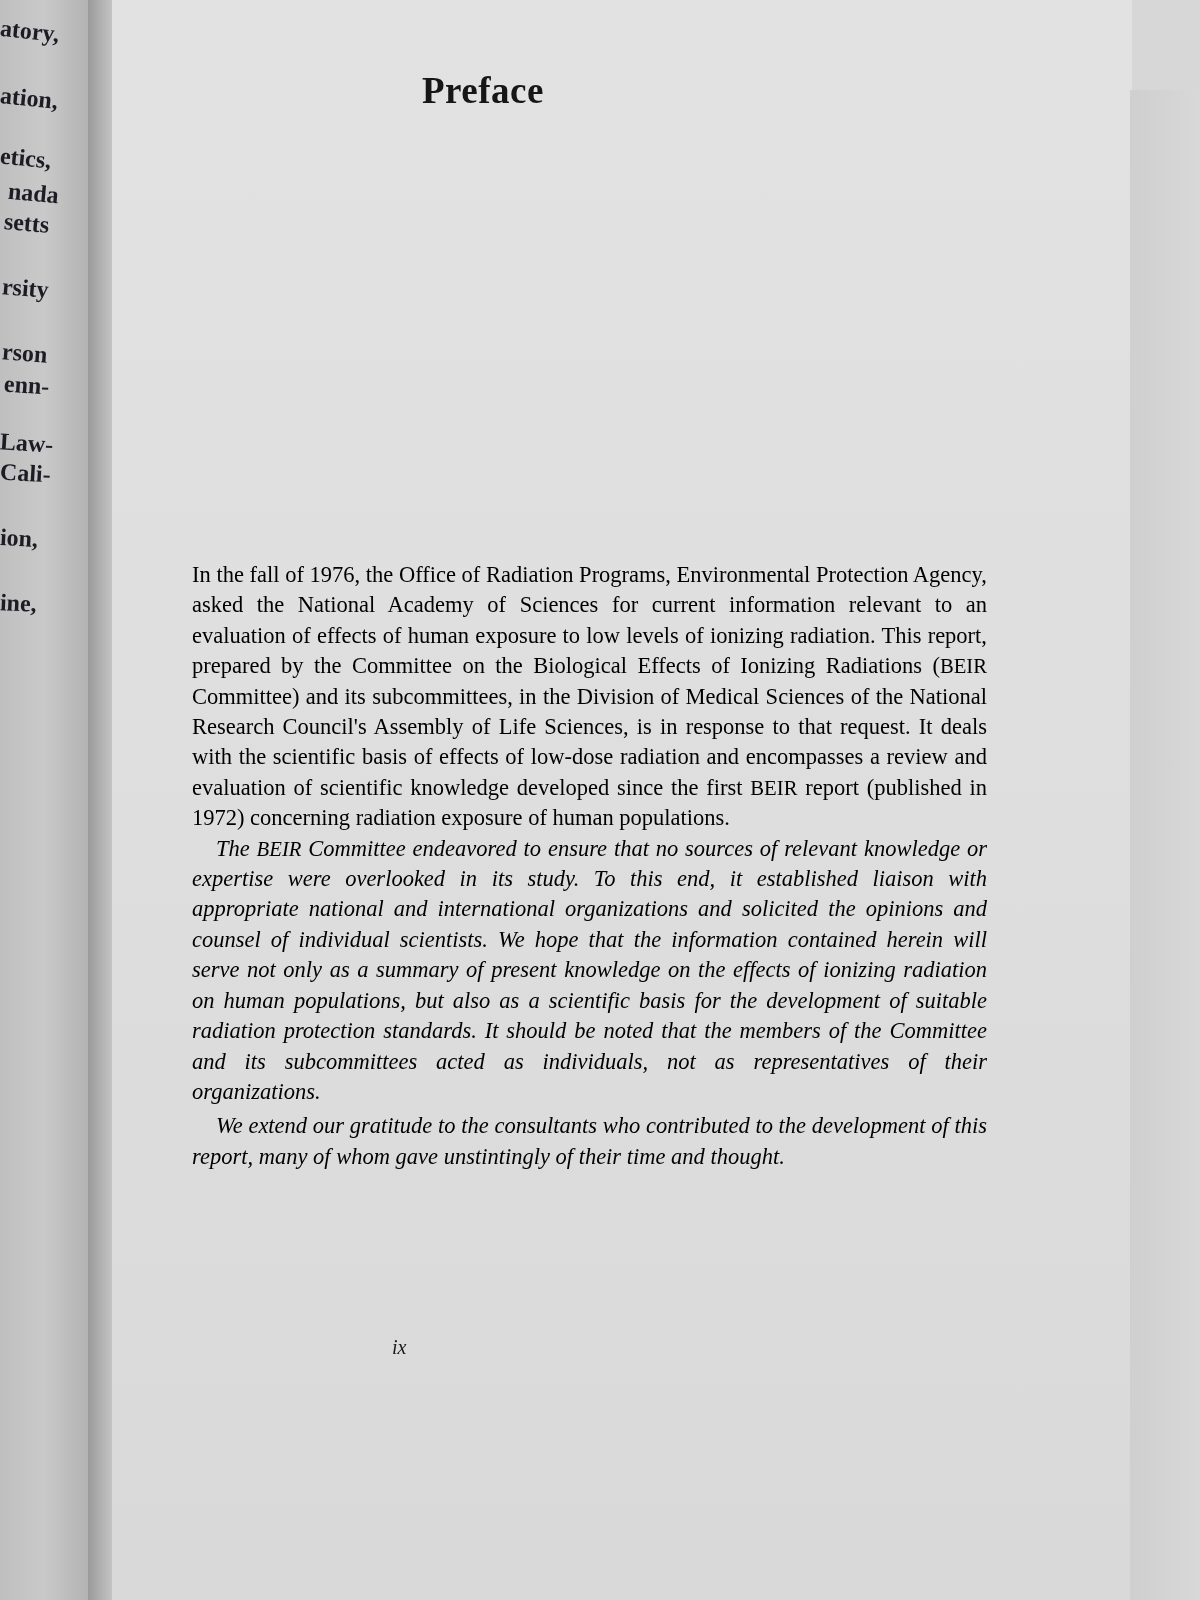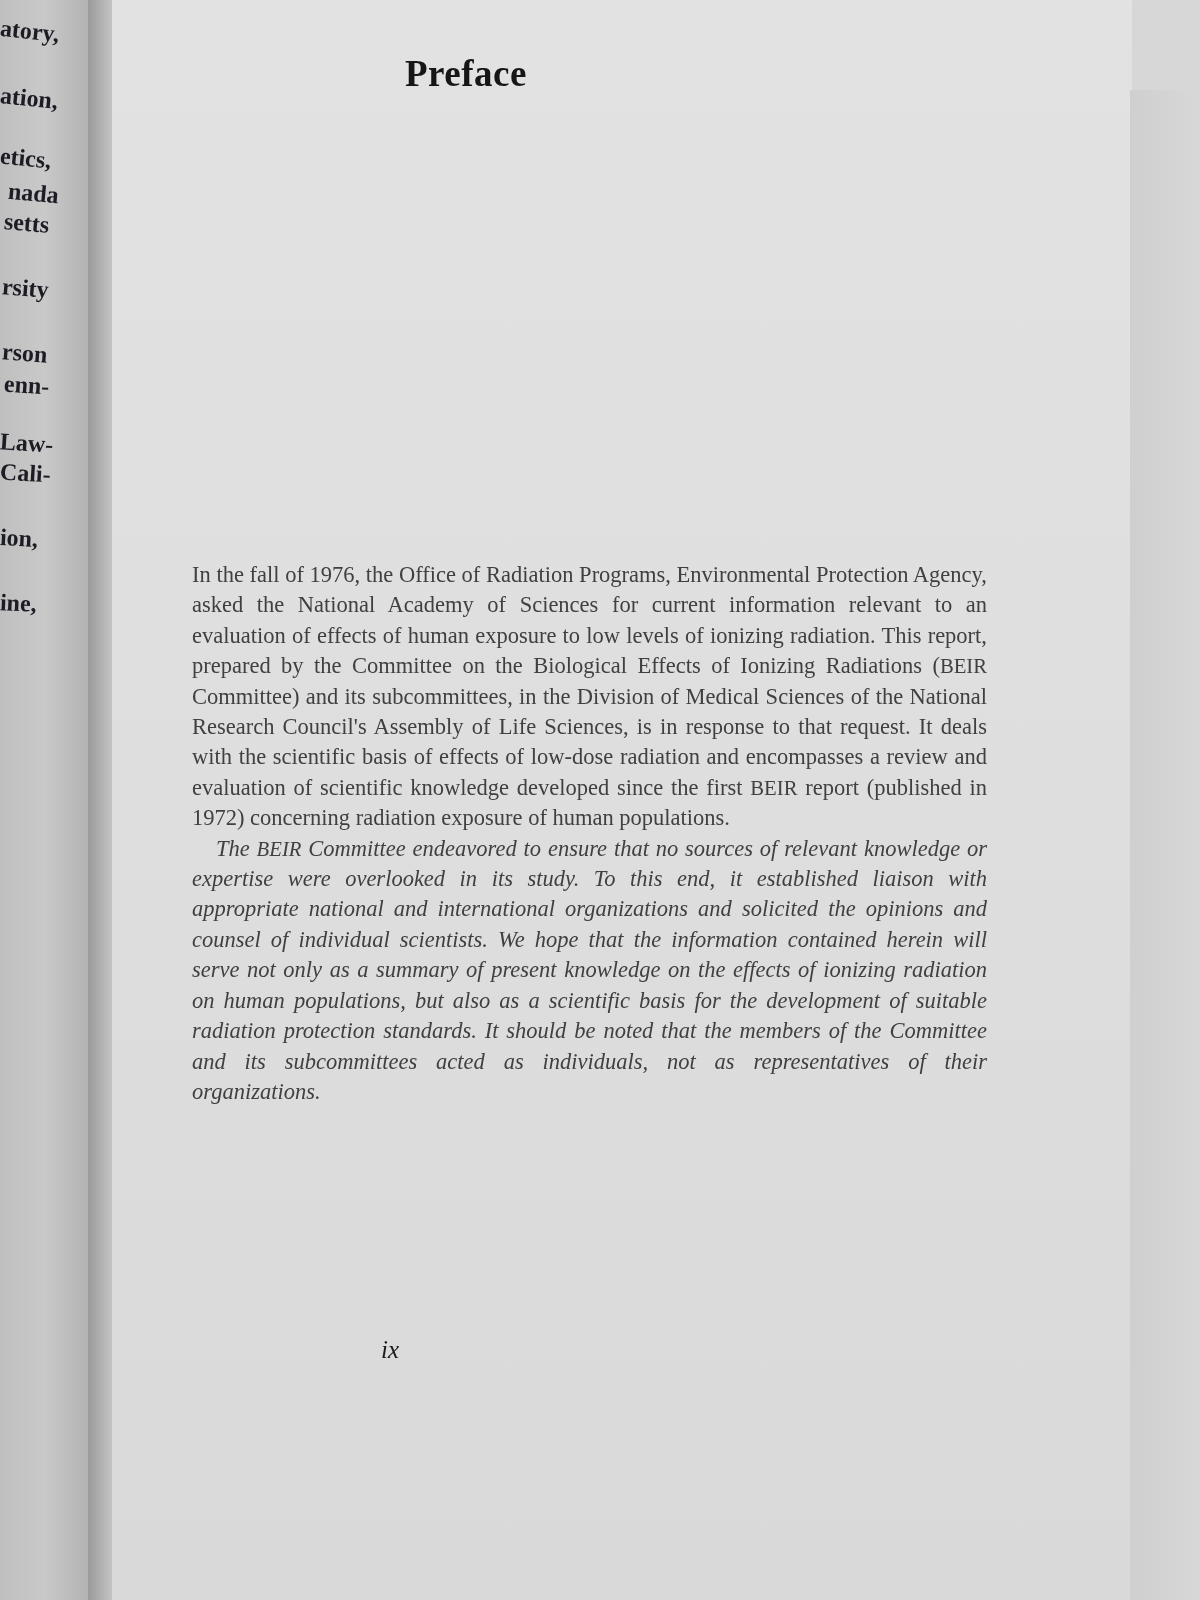--- a/index.html
+++ b/index.html
@@ -27,28 +27,28 @@
   .right-edge {
     position:absolute; left:1130px; top:90px; width:70px; height:1510px;
     background:linear-gradient(90deg,#cfcfcf,#d8d8d8);
   }
   .title {
     position:absolute; left:405px; top:52px; font-size:37px; font-weight:bold;
     color:#161616; letter-spacing:0.5px;
   }
   .body-text {
     position:absolute; left:192px; top:560px; width:795px;
-    font-size:22.5px; line-height:30.4px; color:#404040;
+    font-size:22.5px; line-height:30.4px; color:#000000;
     text-align:justify;
   }
   .body-text p { margin:0; }
   .body-text p.indent { text-indent:24px;font-style:italic; }
   .sc { font-variant:small-caps; font-size:0.92em; }
   .page-num {
-    position:absolute; left:381px; top:1336px; font-style:italic; font-size:25px; color:#1a1a1a;
+    position:absolute; left:392px; top:1336px; font-style:italic; font-size:20px; color:#1a1a1a;
   }
 </style>
 </head>
 <body>
 
 <div class="left-page" id="left-page">
     <div class="frag" style="top: 18px; left: 0px; transform: rotate(6deg);">atory,</div>
     <div class="frag" style="top: 85px; left: 0px; transform: rotate(5.7deg);">ation,</div>
     <div class="frag" style="top: 145px; left: 0px; transform: rotate(5.4deg);">etics,</div>
     <div class="frag" style="top: 180px; left: 8px; transform: rotate(5.1deg);">nada</div>
@@ -58,20 +58,21 @@
     <div class="frag" style="top: 372px; left: 4px; transform: rotate(3.9deg);">enn-</div>
     <div class="frag" style="top: 430px; left: 0px; transform: rotate(3.6deg);">Law-</div>
     <div class="frag" style="top: 460px; left: 0px; transform: rotate(3.3deg);">Cali-</div>
     <div class="frag" style="top: 525px; left: 0px; transform: rotate(3deg);">ion,</div>
     <div class="frag" style="top: 590px; left: 0px; transform: rotate(2.7deg);">ine,</div>
   </div>
 <div class="gutter"></div>
 <div class="right-page"></div>
 <div class="right-edge"></div>
 
-<h1 class="title" style="margin:0;">Preface</h1>
+<h1 class="title" style="margin:17px;">Preface</h1>
 
 <div class="body-text">
   <p><span>In the fall of 1976, the Office of Radiation Programs, Environmental Protection Agency, asked the National Academy of Sciences for current information relevant to an evaluation of effects of human exposure to low levels of ionizing radiation. This report, prepared by the Committee on the Biological Effects of Ionizing Radiations (</span><span class="sc">BEIR</span><span> Committee) and its subcommittees, in the Division of Medical Sciences of the National Research Council's Assembly of Life Sciences, is in response to that request. It deals with the scientific basis of effects of low-dose radiation and encompasses a review and evaluation of scientific knowledge developed since the first </span><span class="sc">BEIR</span><span> report (published in 1972) concerning radiation exposure of human populations.</span></p>
   <p class="indent"><span>The </span><span class="sc">BEIR</span><span> Committee endeavored to ensure that no sources of relevant knowledge or expertise were overlooked in its study. To this end, it established liaison with appropriate national and international organizations and solicited the opinions and counsel of individual scientists. We hope that the information contained herein will serve not only as a summary of present knowledge on the effects of ionizing radiation on human populations, but also as a scientific basis for the development of suitable radiation protection standards. It should be noted that the members of the Committee and its subcommittees acted as individuals, not as representatives of their organizations.</span></p>
+  <p class="indent" style="margin-top:4px;"><span>We extend our gratitude to the consultants who contributed to the development of this report, many of whom gave unstintingly of their time and thought.</span></p>
 </div>
 
 <div class="page-num">ix</div>
 
 </body></html>

